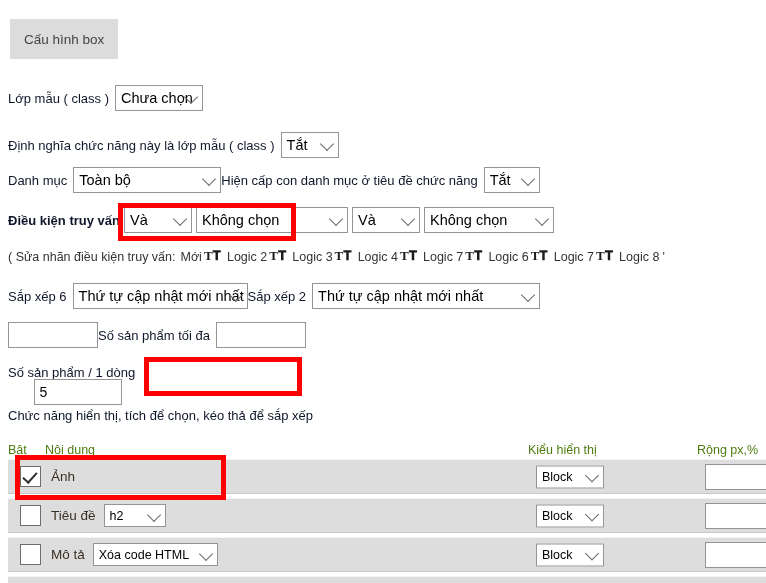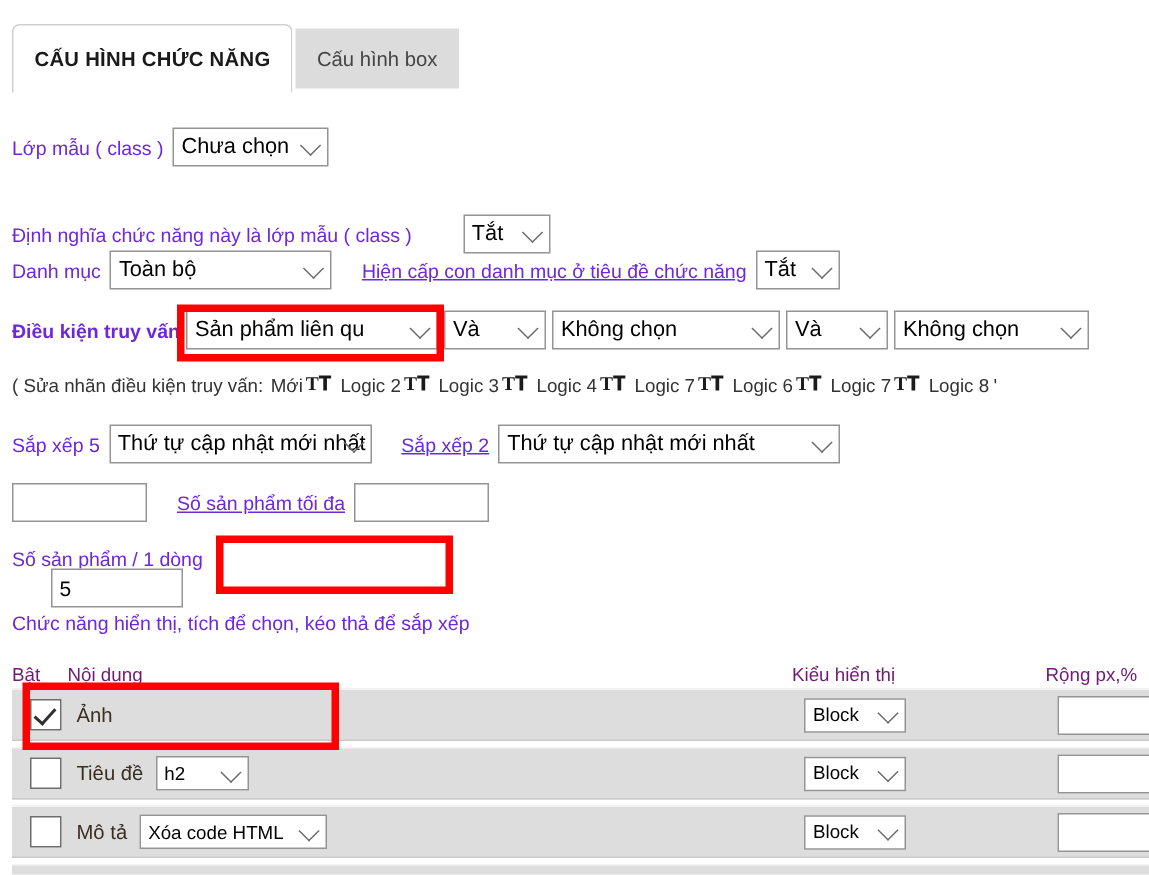--- a/index.html
+++ b/index.html
@@ -56,25 +56,25 @@
   
   .row {
     position: absolute;
     display: flex;
     align-items: center;
     white-space: nowrap;
     line-height: 1;
   }
   .lbl {
     font-size: 13px;
-    color: #6d28d9;
+    color: #0f172a;
     margin-right: 6px;
   }
   .lbl.tight { margin-right: 4px; font-weight: bold; }
-  .lbl.gap-l { margin-left: 20px; text-decoration: underline; }
+  .lbl.gap-l { margin-left: 0; }
 
   
   .sel {
     position: relative;
     display: inline-flex;
     align-items: center;
     box-sizing: border-box;
     border: 1px solid #949494;
     background: #ffffff;
     height: 26px;
@@ -136,21 +136,21 @@
   }
 
   
   .thead {
     position: absolute;
     left: 0;
     top: 443px;
     width: 766px;
     height: 16px;
     font-size: 12.5px;
-    color: #701a75;
+    color: #4d7c0f;
   }
   .thead span { position: absolute; top: 0; }
   .tbl {
     position: absolute;
     left: 8px;
     top: 459px;
     width: 766px;
   }
   .trow {
     position: relative;
@@ -212,37 +212,34 @@
     border: 5px solid #ff0000;
     box-sizing: border-box;
     pointer-events: none;
     z-index: 30;
   }
 </style>
 </head>
 <body>
 
 <div class="tabbar">
-  <div class="tab tab-active">
-    <span>CẤU HÌNH CHỨC NĂNG</span>
-  </div>
   <div class="tab tab-inactive">
     <span>Cấu hình box</span>
   </div>
 </div>
 
 <div class="row" style="left:8px; top:85px;">
   <span class="lbl">Lớp mẫu ( class )</span>
-  <span class="sel" style="width:104px;">
+  <span class="sel" style="width:88px;">
     <span>Chưa chọn</span>
     <span class="caret"></span>
   </span>
 </div>
 
-<div class="row" style="left:8px; top:143px;gap:28px;">
+<div class="row" style="left:8px; top:132px;">
   <span class="lbl">Định nghĩa chức năng này là lớp mẫu ( class )</span>
   <span class="sel" style="width:58px;">
     <span>Tắt</span>
     <span class="caret"></span>
   </span>
 </div>
 
 <div class="row" style="left:8px; top:167px;">
   <span class="lbl">Danh mục</span>
   <span class="sel" style="width:148px;">
@@ -251,24 +248,20 @@
   </span>
   <span class="lbl gap-l">Hiện cấp con danh mục ở tiêu đề chức năng</span>
   <span class="sel" style="width:56px;">
     <span>Tắt</span>
     <span class="caret"></span>
   </span>
 </div>
 
 <div class="row" style="left:8px; top:207px;">
   <span class="lbl tight">Điều kiện truy vấn</span>
-  <span class="sel" style="width:168px; margin-right:4px;">
-    <span>Sản phẩm liên qu</span>
-    <span class="caret"></span>
-  </span>
   <span class="sel" style="width:68px; margin-right:4px;">
     <span>Và</span>
     <span class="caret"></span>
   </span>
   <span class="sel" style="width:152px; margin-right:4px;">
     <span>Không chọn</span>
     <span class="caret"></span>
   </span>
   <span class="sel" style="width:68px; margin-right:4px;">
     <span>Và</span>
@@ -294,21 +287,21 @@
   <span class="tt-icon">T𝐓</span>
   <span>Logic 6</span>
   <span class="tt-icon">T𝐓</span>
   <span>Logic 7</span>
   <span class="tt-icon">T𝐓</span>
   <span>Logic 8</span>
   <span class="seg" style="margin-left:3px;">'</span>
 </div>
 
 <div class="row" style="left:8px; top:283px;">
-  <span class="lbl">Sắp xếp 5</span>
+  <span class="lbl">Sắp xếp 6</span>
   <span class="sel" style="width:175px;">
     <span>Thứ tự cập nhật mới nhất</span>
     <span class="caret"></span>
   </span>
   <span class="lbl gap-l">Sắp xếp 2</span>
   <span class="sel" style="width:228px;">
     <span>Thứ tự cập nhật mới nhất</span>
     <span class="caret"></span>
   </span>
 </div>

